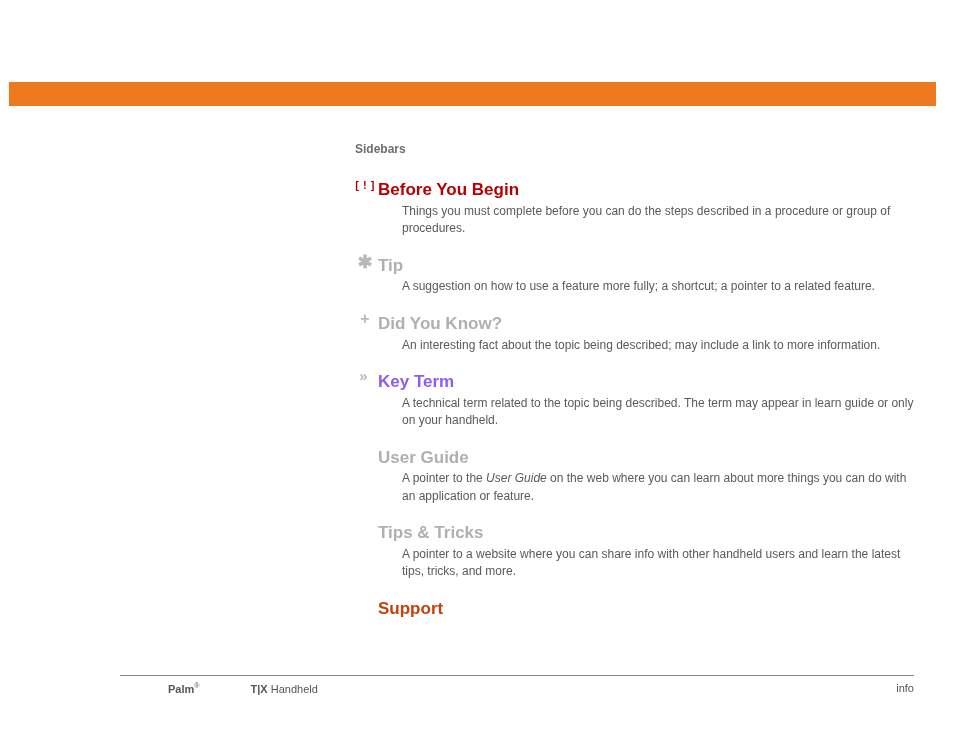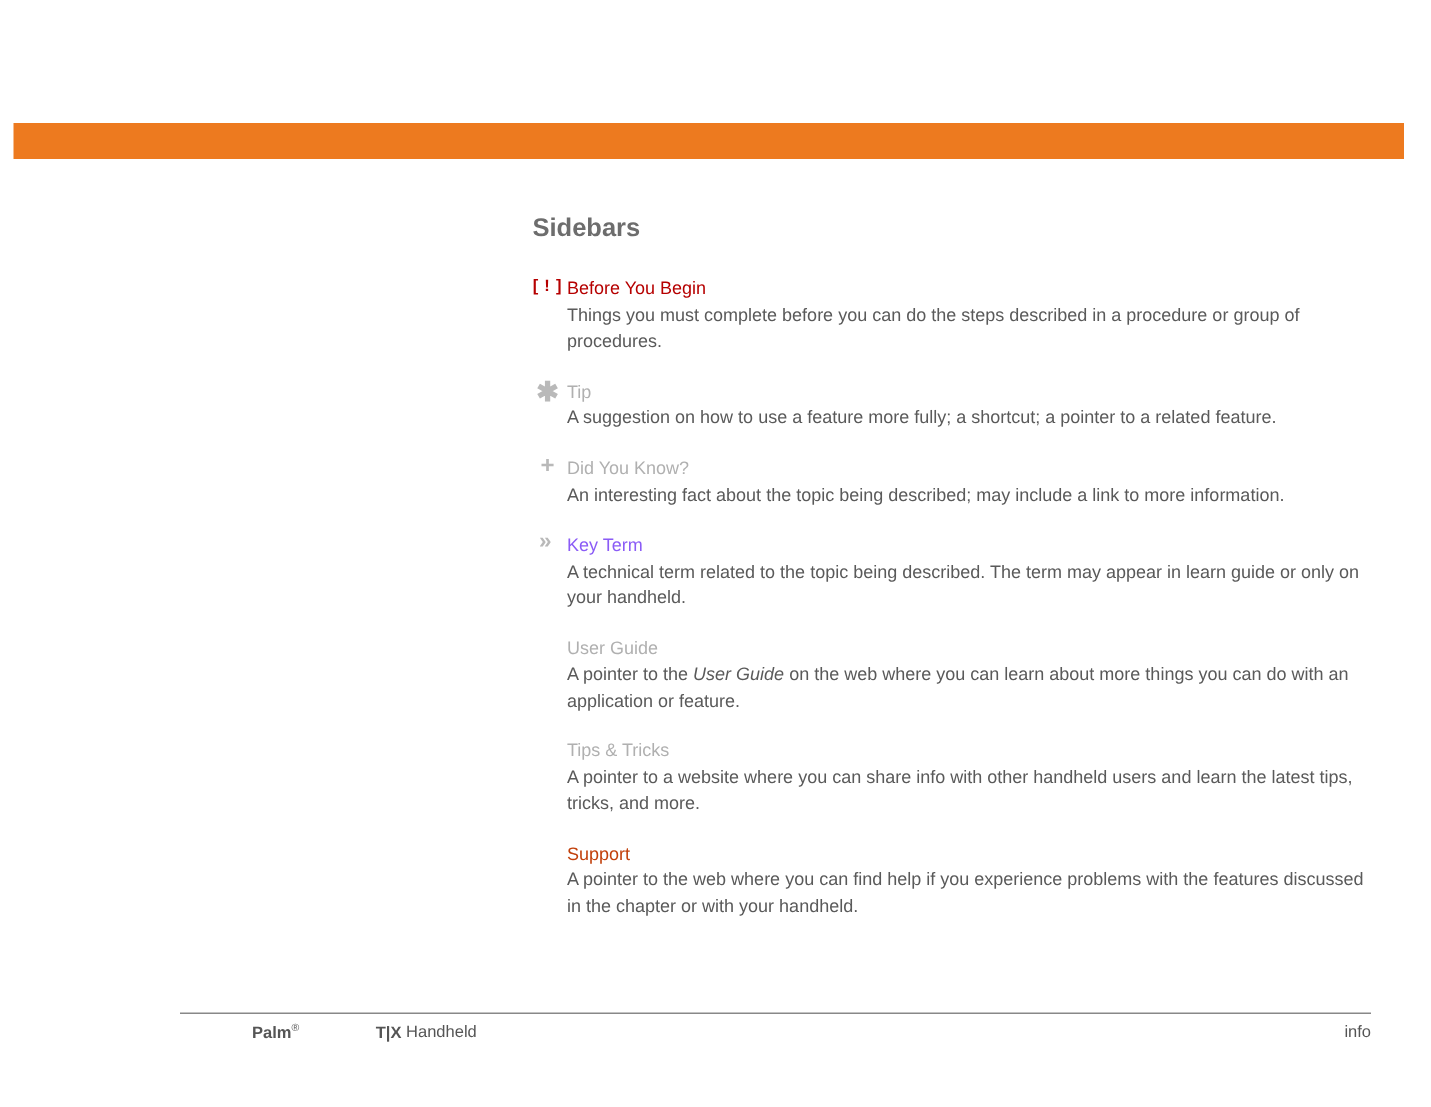--- a/index.html
+++ b/index.html
@@ -21,48 +21,49 @@
     height: 24px;
     background: #ed7a1f;
   }
   .content {
     position: absolute;
     top: 142px;
     left: 355px;
     right: 40px;
   }
   .section-title {
-    font-size: 17px;
+    font-size: 12px;
     font-weight: bold;
     color: #6d6d6d;
     margin: 0 0 22px 0;
   }
   .item {
     position: relative;
     padding-left: 23px;
     margin-bottom: 16px;
   }
   .icon {
     position: absolute;
     left: 0;
     top: 0;
     width: 20px;
     text-align: center;
     font-weight: bold;
   }
   .title {
-    font-size: 12px;
-    font-weight: normal;
+    font-size: 17px;
+    font-weight: bold;
     line-height: 1.4;
   }
   .desc {
     font-size: 12px;
     color: #5a5a5a;
     line-height: 1.45;
     margin-top: 1px;
+    margin-left: 24px;
   }
   .byb .icon { color: #b60000; font-size: 11px; top: 1px; letter-spacing: 0.5px; }
   .byb .title { color: #b60000; }
   .tip .icon { color: #b9b9b9; font-size: 18px; top: -3px; }
   .tip .title { color: #b0b0b0; }
   .dyk .icon { color: #b9b9b9; font-size: 16px; top: -2px; }
   .dyk .title { color: #b0b0b0; margin-top: 16px; }
   .kt  .icon { color: #b9b9b9; font-size: 15px; top: -3px; letter-spacing: -3px; left: -3px; }
   .kt  .title { color: #8b5cf6; }
   .ug  .title { color: #b0b0b0; }
@@ -128,21 +129,20 @@
     <div class="desc"><span>A pointer to the </span><span class="italic">User Guide</span><span> on the web where you can learn about more things you can do with an application or feature.</span></div>
   </div>
 
   <div class="item tt">
     <div class="title">Tips &amp; Tricks</div>
     <div class="desc">A pointer to a website where you can share info with other handheld users and learn the latest tips, tricks, and more.</div>
   </div>
 
   <div class="item sp">
     <div class="title">Support</div>
-    <div class="desc">A pointer to the web where you can find help if you experience problems with the features discussed in the chapter or with your handheld.</div>
   </div>
 </div>
 
 <div class="footer-line"></div>
 <div class="footer">
   <span class="brand"><b>Palm</b><sup>®</sup><b> T|X</b><span> Handheld</span></span>
   <span class="page">info</span>
 </div>
 
 </body></html>

